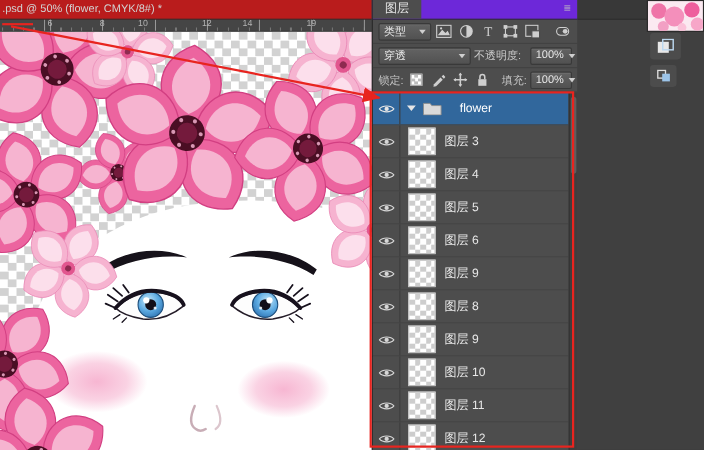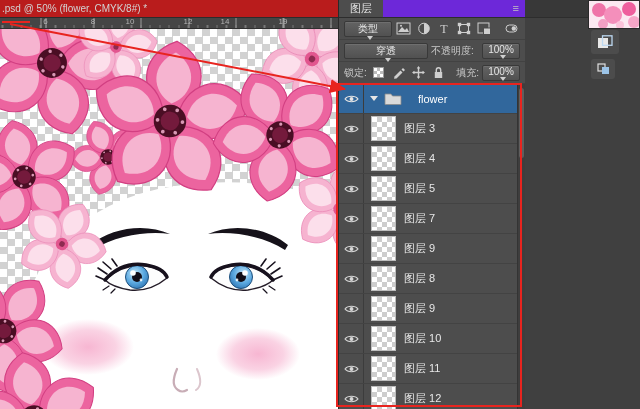--- a/index.html
+++ b/index.html
@@ -34,21 +34,21 @@
   .panel{position:absolute;left:338px;top:0;width:187px;height:409px;background:#4d4d4d;
          border-left:1px solid #2a2a2a;}
   .panel-tabs{height:18px;background:#6d28d9;display:flex;align-items:stretch;
               border-bottom:1px solid #2d2d2d;}
   .panel-tab{background:#4d4d4d;color:#e4e4e4;font-size:11px;line-height:17px;padding:0 11px;}
   .panel-menu{margin-left:auto;color:#c0c0c0;font-size:11px;line-height:17px;padding:0 6px;}
   .crow{display:flex;align-items:center;height:22px;padding:0 5px;gap:3px;
         border-bottom:1px solid #424242;}
   .select{display:flex;align-items:center;justify-content:space-between;height:16px;
           background:linear-gradient(#636363,#515151);border:1px solid #393939;border-radius:2px;
-          color:#e6e6e6;font-size:10px;padding:0 4px;box-shadow:inset 0 1px 0 rgba(255,255,255,.08);flex-direction:column;}
+          color:#e6e6e6;font-size:10px;padding:0 4px;box-shadow:inset 0 1px 0 rgba(255,255,255,.08);}
   .caret{width:0;height:0;border-left:3.5px solid transparent;border-right:3.5px solid transparent;
          border-top:4px solid #cfcfcf;margin-left:4px;flex:0 0 auto;}
   .lbl{color:#c9c9c9;font-size:10px;white-space:nowrap;}
   .ficon{width:17px;height:16px;display:flex;align-items:center;justify-content:center;}
   .checker-mini{width:11px;height:11px;border:1px solid #9a9a9a;
           background-image:conic-gradient(#bdbdbd 25%,#fff 0 50%,#bdbdbd 0 75%,#fff 0);
           background-size:6px 6px;background-color:#fff;}
 
   
   .list{position:absolute;left:0;top:84px;right:8px;bottom:0;overflow:hidden;background:#4d4d4d;}
@@ -339,21 +339,21 @@
         <span class="lname">图层 5</span>
       </div>
       <div class="lrow">
         <div class="eyec">
             <svg width="15" height="10" viewBox="0 0 16 10">
               <path d="M1 5 C4 1.2 12 1.2 15 5 C12 8.8 4 8.8 1 5 Z" fill="none" stroke="#d6d6d6" stroke-width="1.1"></path>
               <circle cx="8" cy="5" r="2.1" fill="#d6d6d6"></circle>
             </svg>
           </div>
         <div class="thumb"></div>
-        <span class="lname">图层 7</span>
+        <span class="lname">图层 6</span>
       </div>
       <div class="lrow">
         <div class="eyec">
             <svg width="15" height="10" viewBox="0 0 16 10">
               <path d="M1 5 C4 1.2 12 1.2 15 5 C12 8.8 4 8.8 1 5 Z" fill="none" stroke="#d6d6d6" stroke-width="1.1"></path>
               <circle cx="8" cy="5" r="2.1" fill="#d6d6d6"></circle>
             </svg>
           </div>
         <div class="thumb"></div>
         <span class="lname">图层 9</span>

